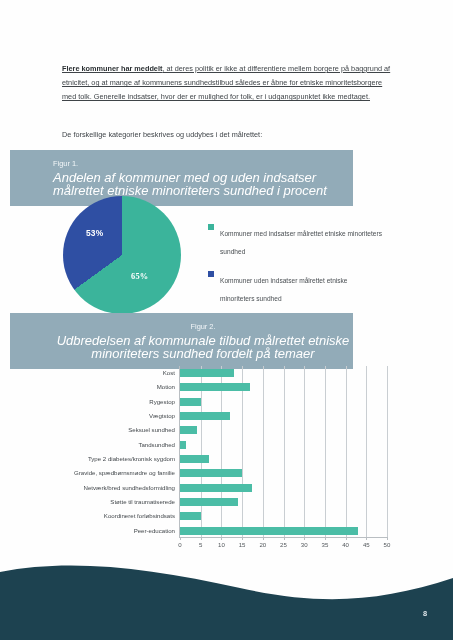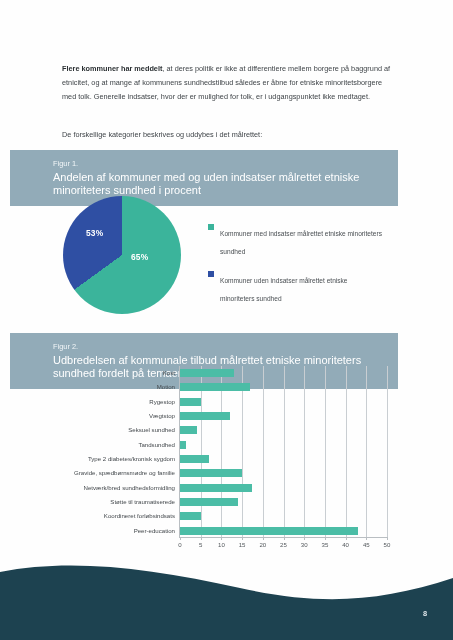--- a/index.html
+++ b/index.html
@@ -19,46 +19,47 @@
   
   .body-text {
     position: absolute;
     left: 62px; right: 58px;
     font-size: 7.3px;
     line-height: 14.2px;
     color: #3f4448;
     letter-spacing: 0.01px;
     text-align: left;
   }
-  .body-text.p1 { top: 62px; }
+  .body-text.p1 { top: 62px; text-decoration: underline; }
   .body-text.p2 { top: 128px; }
   .body-text b { font-weight: bold; color: #2b3033; }
 
   
   .caption-bar {
     position: absolute;
     left: 10px;
-    width: 388px;
+    width: 343px;
     background: #92abb8;
     color: #ffffff;
     padding: 8px 0 9px 43px;
   }
   .caption-bar .fig-num {
     font-size: 7.4px;
     line-height: 11px;
     color: #f2f6f8;
   }
   .caption-bar .fig-title {
-    font-size: 11px;
+    font-size: 13px;
     line-height: 13px;
     color: #ffffff;
     padding-top: 2px;
+    font-style: italic;
   }
   #caption1 { top: 150px; }
-  #caption2 { top: 333px; }
+  #caption2 { top: 313px; text-align: center; }
 
   
   .pie-wrap {
     position: absolute;
     left: 63px; top: 196px;
     width: 120px; height: 120px;
   }
   .pie {
     position: absolute;
     left: 0; top: 0;
@@ -69,21 +70,21 @@
       #2f4fa3 234deg 360deg
     );
   }
   .pie-label {
     position: absolute;
     color: #ffffff;
     font-size: 8.4px;
     font-weight: bold;
     letter-spacing: 0.2px;
   }
-  .pie-label.teal { left: 68px; top: 56px; }
+  .pie-label.teal { left: 68px; top: 76px; font-family: Liberation Serif, serif; }
   .pie-label.blue { left: 23px; top: 32px; }
 
   
   .legend {
     position: absolute;
     left: 208px; top: 222px;
     width: 175px;
   }
   .legend-row {
     position: relative;

